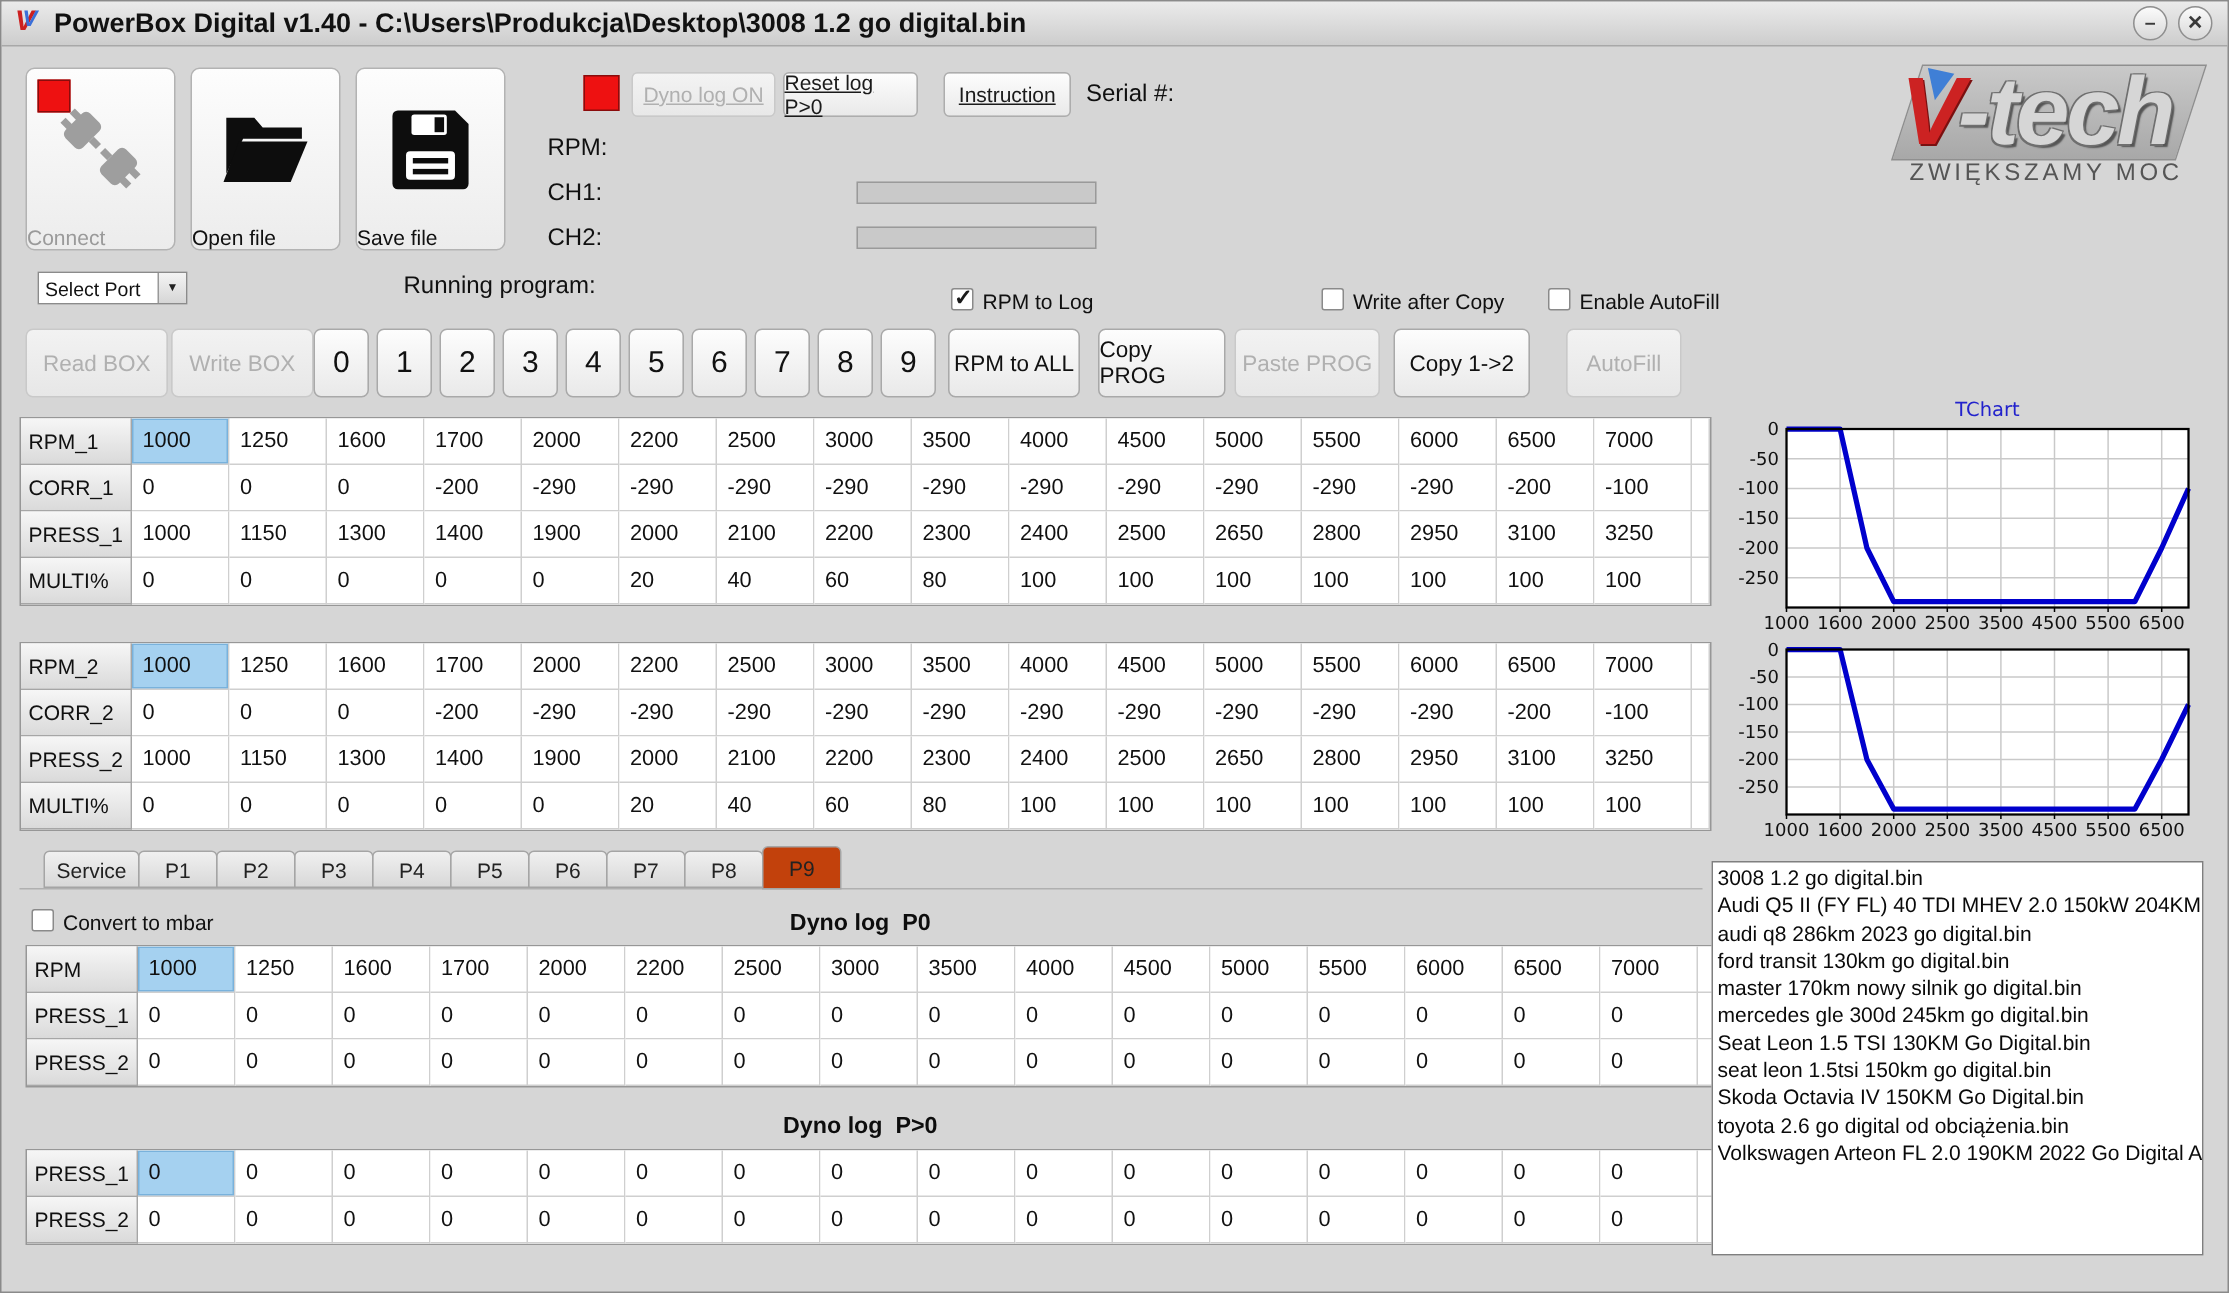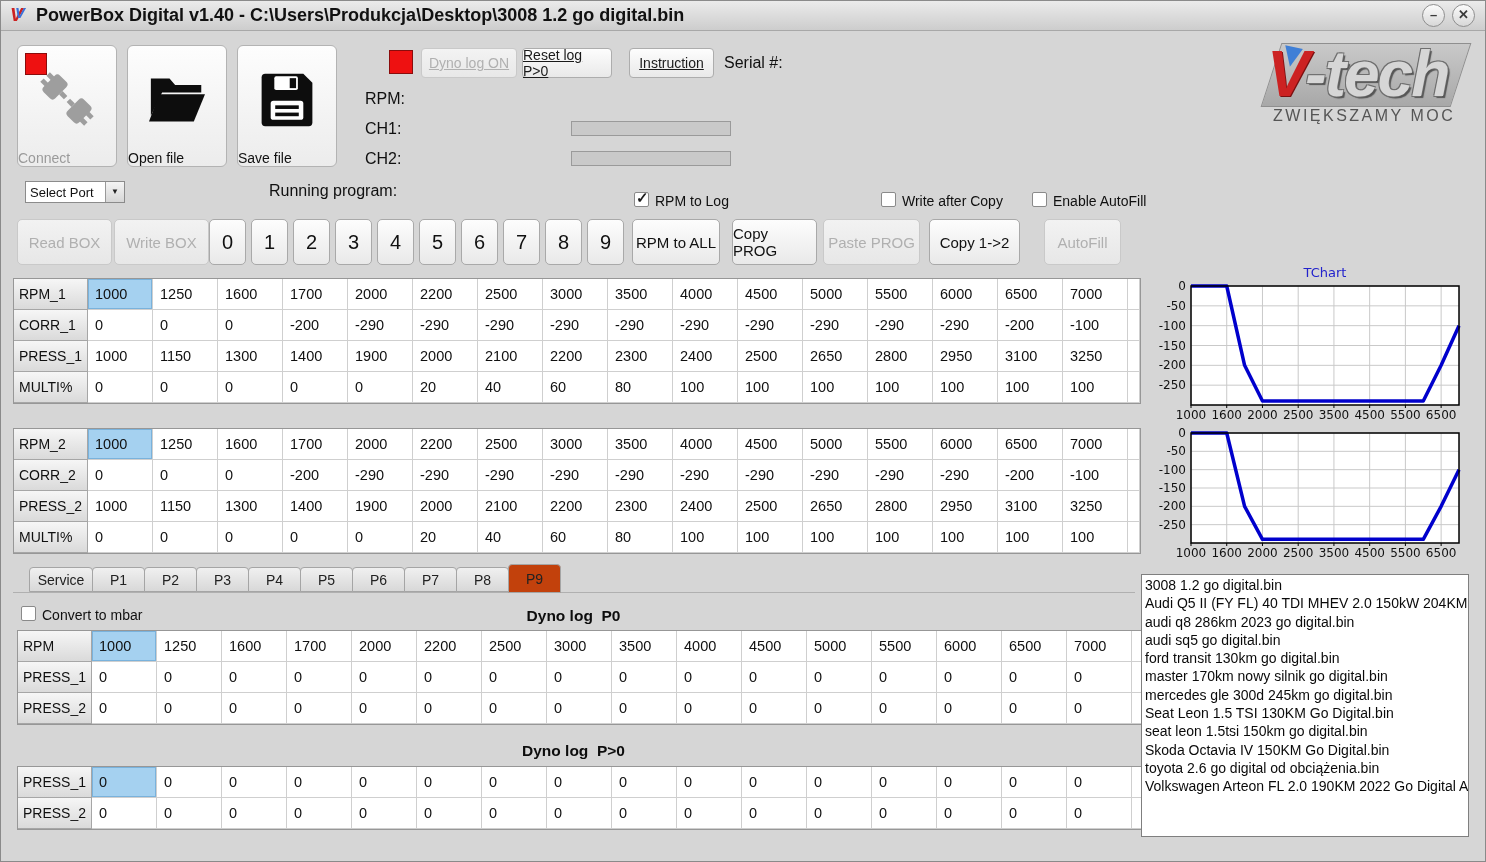--- a/index.html
+++ b/index.html
@@ -525,21 +525,20 @@
         <line x1="294.1333333333333" y1="116" x2="294.1333333333333" y2="119" stroke="#000"></line>
         <polyline points="44,6 61.86666666666667,6 79.73333333333333,6 97.6,79.33333333333333 115.46666666666667,112.33333333333333 133.33333333333331,112.33333333333333 151.2,112.33333333333333 169.06666666666666,112.33333333333333 186.93333333333334,112.33333333333333 204.8,112.33333333333333 222.66666666666666,112.33333333333333 240.53333333333333,112.33333333333333 258.4,112.33333333333333 276.26666666666665,112.33333333333333 294.1333333333333,79.33333333333333 312,42.666666666666664" fill="none" stroke="#0000cc" stroke-width="3.5" stroke-linejoin="round"></polyline>
         <rect x="44" y="6" width="268" height="110" fill="none" stroke="#000" stroke-width="1.5"></rect>
       </svg>
     </div>
 
   <div id="fileList">
       <div class="fitem">3008 1.2 go digital.bin</div>
       <div class="fitem">Audi Q5 II (FY FL) 40 TDI MHEV 2.0 150kW 204KM (</div>
       <div class="fitem">audi q8 286km 2023 go digital.bin</div>
-      <div class="fitem">audi sq5 go digital.bin</div>
       <div class="fitem">ford transit 130km go digital.bin</div>
       <div class="fitem">master 170km nowy silnik go digital.bin</div>
       <div class="fitem">mercedes gle 300d 245km go digital.bin</div>
       <div class="fitem">Seat Leon 1.5 TSI 130KM Go Digital.bin</div>
       <div class="fitem">seat leon 1.5tsi 150km go digital.bin</div>
       <div class="fitem">Skoda Octavia IV 150KM Go Digital.bin</div>
       <div class="fitem">toyota 2.6 go digital od obciążenia.bin</div>
       <div class="fitem">Volkswagen Arteon FL 2.0 190KM 2022 Go Digital Au</div>
     </div>
 

